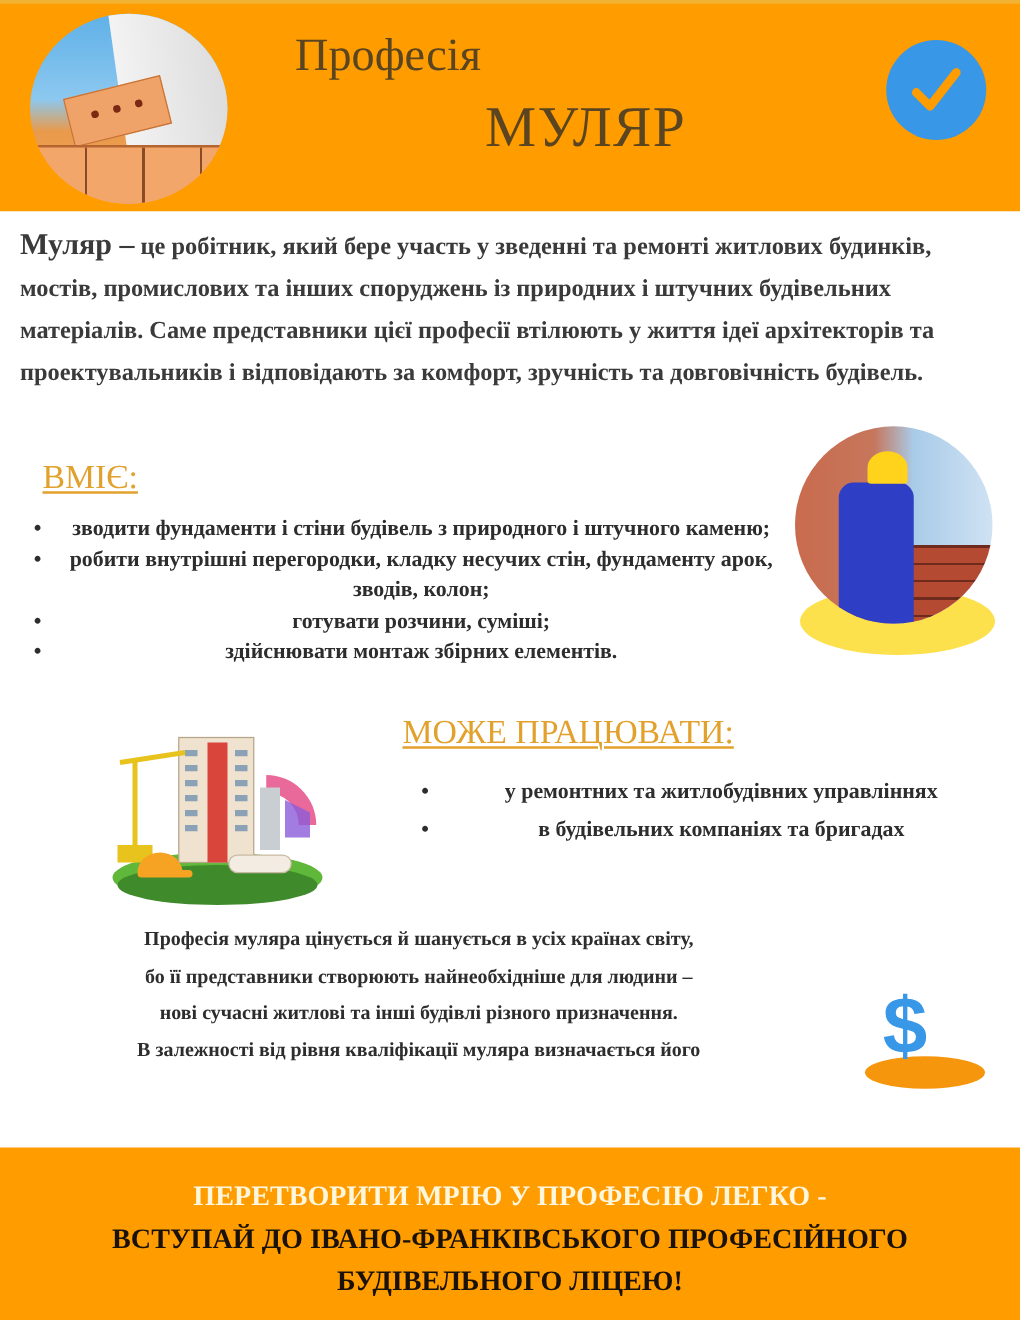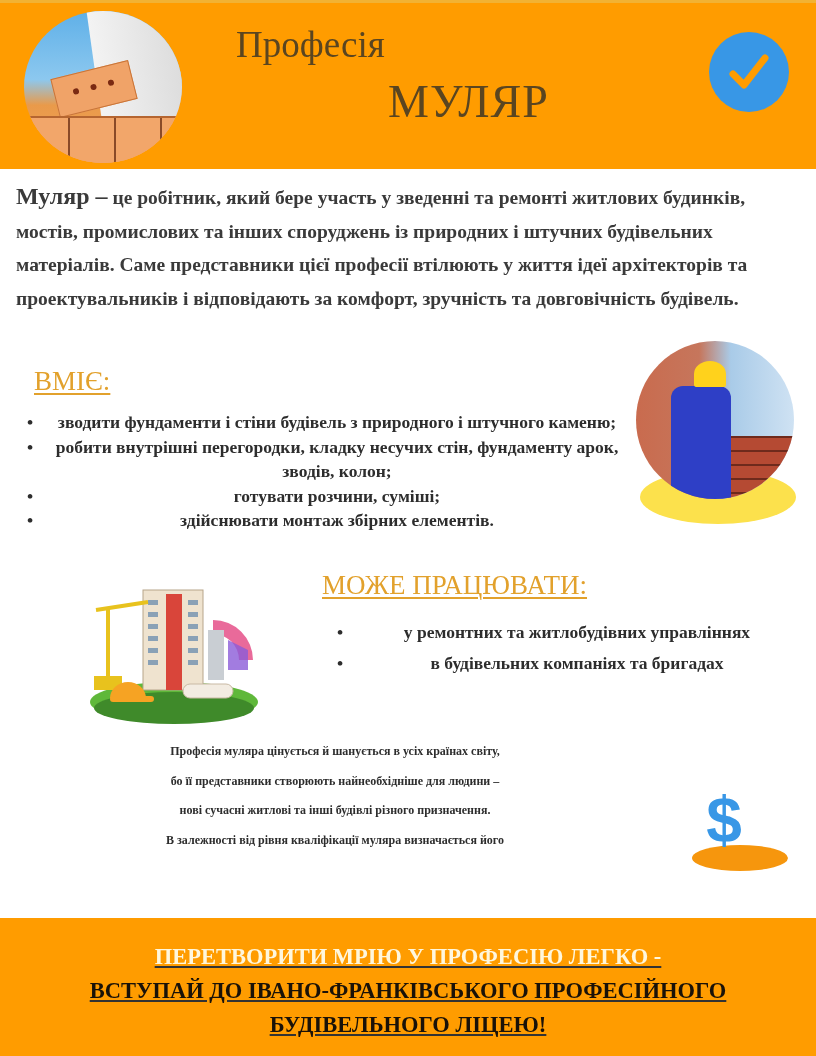--- a/index.html
+++ b/index.html
@@ -57,28 +57,28 @@
     .worker-shadow { position: absolute; left: 640px; top: 470px; width: 156px; height: 54px; border-radius: 50%; background: #fce14c; }
     .worker-photo .helmet { position:absolute; left:58px; top:20px; width:32px; height:26px; background:#ffd21c; border-radius:50% 50% 10% 10%; }
     .worker-photo .suit { position:absolute; left:35px; top:45px; width:60px; height:113px; background:#2e3fc6; border-radius:12px 12px 0 0; }
     .worker-photo .bricks { position:absolute; left:92px; top:95px; width:70px; height:70px;
       background: repeating-linear-gradient(0deg,#b54a33 0 12px,#6e2a1c 12px 14px); }
 
     .building-illustration { position: absolute; left: 88px; top: 580px; width: 172px; height: 150px; }
 
     .closing {
       position: absolute; left: 20px; top: 737px; width: 630px; text-align: center;
-      font-size: 12px; font-weight: bold; line-height: 29.6px; color: #2d2d2d;
+      font-size: 16px; font-weight: bold; line-height: 29.6px; color: #2d2d2d;
     }
 
     .dollar-icon { position: absolute; left: 690px; top: 770px; width: 100px; height: 110px; }
 
     .footer {
       position: absolute; left: 0; top: 918px; width: 816px; height: 138px; background: #ff9c00;
-      text-align: center; font-weight: bold; font-size: 22.5px; line-height: 34px; padding-top: 22px; text-decoration: underline;
+      text-align: center; font-weight: bold; font-size: 22.5px; line-height: 34px; padding-top: 22px;
     }
     .footer .line1 { color: #fff7dd; }
     .footer .line2, .footer .line3 { color: #1a1208; }
   </style>
 </head>
 <body>
 
 <div class="header">
   <div class="header-photo">
     <div class="cloth"></div>

